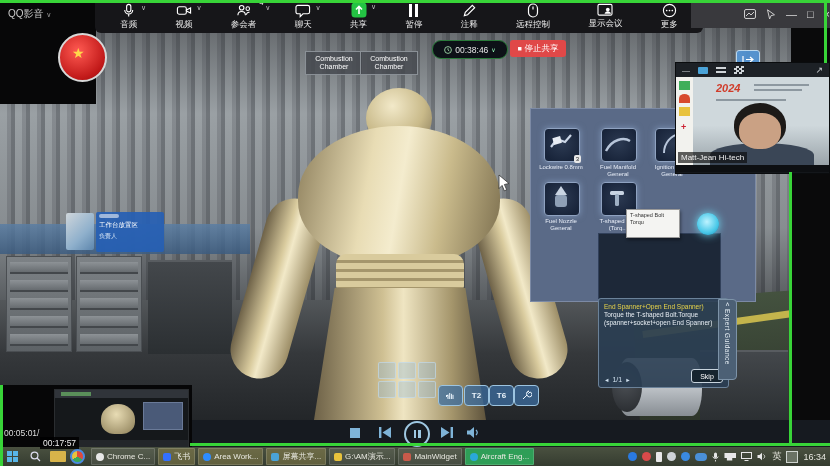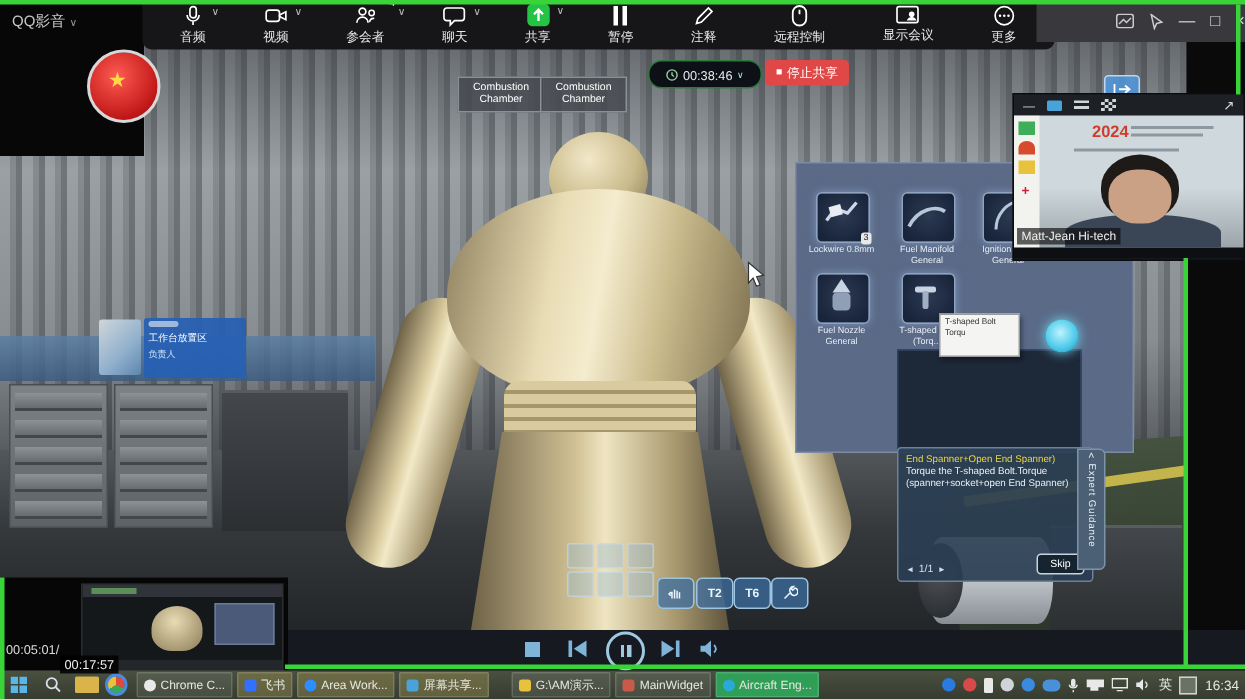--- a/index.html
+++ b/index.html
@@ -90,21 +90,21 @@
   
   .cam{left:675px;top:62px;width:153px;height:110px;background:#14171b;border:1px solid #0a0c0e;z-index:45;}
   .cam .bar{height:14px;background:#1d2126;display:flex;align-items:center;gap:8px;padding:0 6px;color:#cfd4d8;font-size:9px;}
   .cam .vid{position:relative;height:88px;background:linear-gradient(180deg,#cfd8dc 0 55%,#9aa4aa);overflow:hidden;}
   .cam .logos{position:absolute;left:0;top:0;width:17px;height:88px;background:#f2f2ee;}
   .cam .nametag{position:absolute;left:2px;bottom:2px;background:rgba(10,10,10,.65);color:#f0f0f0;font-size:8px;padding:1px 3px;}
   .cam .foot{height:7px;background:#0d0f12;}
   .head{position:absolute;left:58px;top:26px;width:52px;height:44px;border-radius:50% 50% 45% 45%;background:#1d1a18;}
   .face{position:absolute;left:63px;top:36px;width:42px;height:36px;border-radius:45%;background:#caa184;}
   .shoulders{position:absolute;left:34px;top:66px;width:104px;height:24px;border-radius:50% 50% 0 0;background:#3a4656;}
-  .y2024{position:absolute;left:52px;top:5px;font-size:11px;font-weight:bold;color:#d03c2a;}
+  .y2024{position:absolute;left:40px;top:5px;font-size:11px;font-weight:bold;color:#d03c2a;font-style:italic;}
   .bline{position:absolute;height:2px;background:#8d98a0;}
   
   .mediabar{left:0;top:420px;width:830px;height:27px;background:#161a20;z-index:18;}
   .mc{position:absolute;top:4px;display:flex;align-items:center;}
   .playcirc{width:22px;height:22px;border:2px solid #9fc8e2;border-radius:50%;display:flex;align-items:center;justify-content:center;gap:2px;}
   .pbar{width:2.5px;height:8px;background:#9fc8e2;}
   .qqwin{left:0;top:385px;width:192px;height:62px;background:#060607;z-index:19;}
   .thumb{left:54px;top:389px;width:133px;height:58px;background:#15181b;border:1px solid #2a2d30;z-index:20;overflow:hidden;}
   .osd{left:40px;top:437px;background:rgba(0,0,0,.85);color:#eee;font-size:8.5px;padding:1px 3px;z-index:35;text-align:right;}
   .curtime{left:4px;top:428px;color:#ddd;font-size:8.5px;z-index:21;}
@@ -497,21 +497,21 @@
       <span>飞书</span>
     </div>
     <div class="tbtn" style="max-width:62px">
       <span class="tico" style="background:#2d8cff;border-radius:50%"></span>
       <span>Area Work...</span>
     </div>
     <div class="tbtn" style="max-width:62px">
       <span class="tico" style="background:#4aa3d8"></span>
       <span>屏幕共享...</span>
     </div>
-    <div class="tbtn plain" style="max-width:62px;margin-left:12px">
+    <div class="tbtn plain" style="max-width:62px;">
       <span class="tico" style="background:#e8c23c"></span>
       <span>G:\AM演示...</span>
     </div>
     <div class="tbtn plain" style="max-width:62px">
       <span class="tico" style="background:#c85a4a"></span>
       <span>MainWidget</span>
     </div>
     <div class="tbtn active" style="max-width:70px">
       <span class="tico" style="background:#2aa8d8;border-radius:50%"></span>
       <span>Aircraft Eng...</span>

